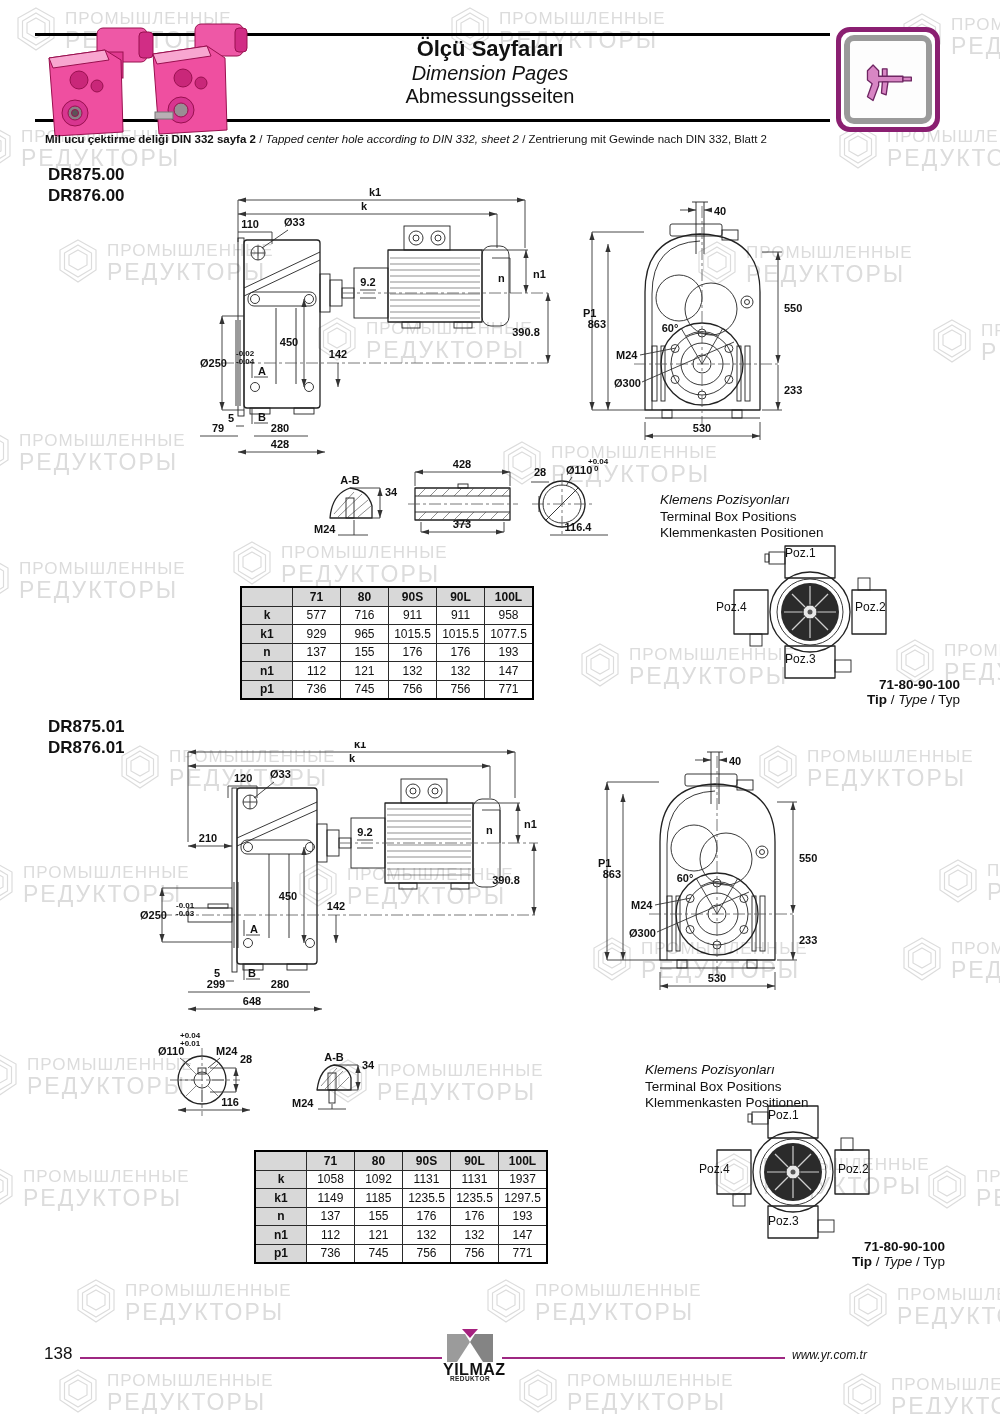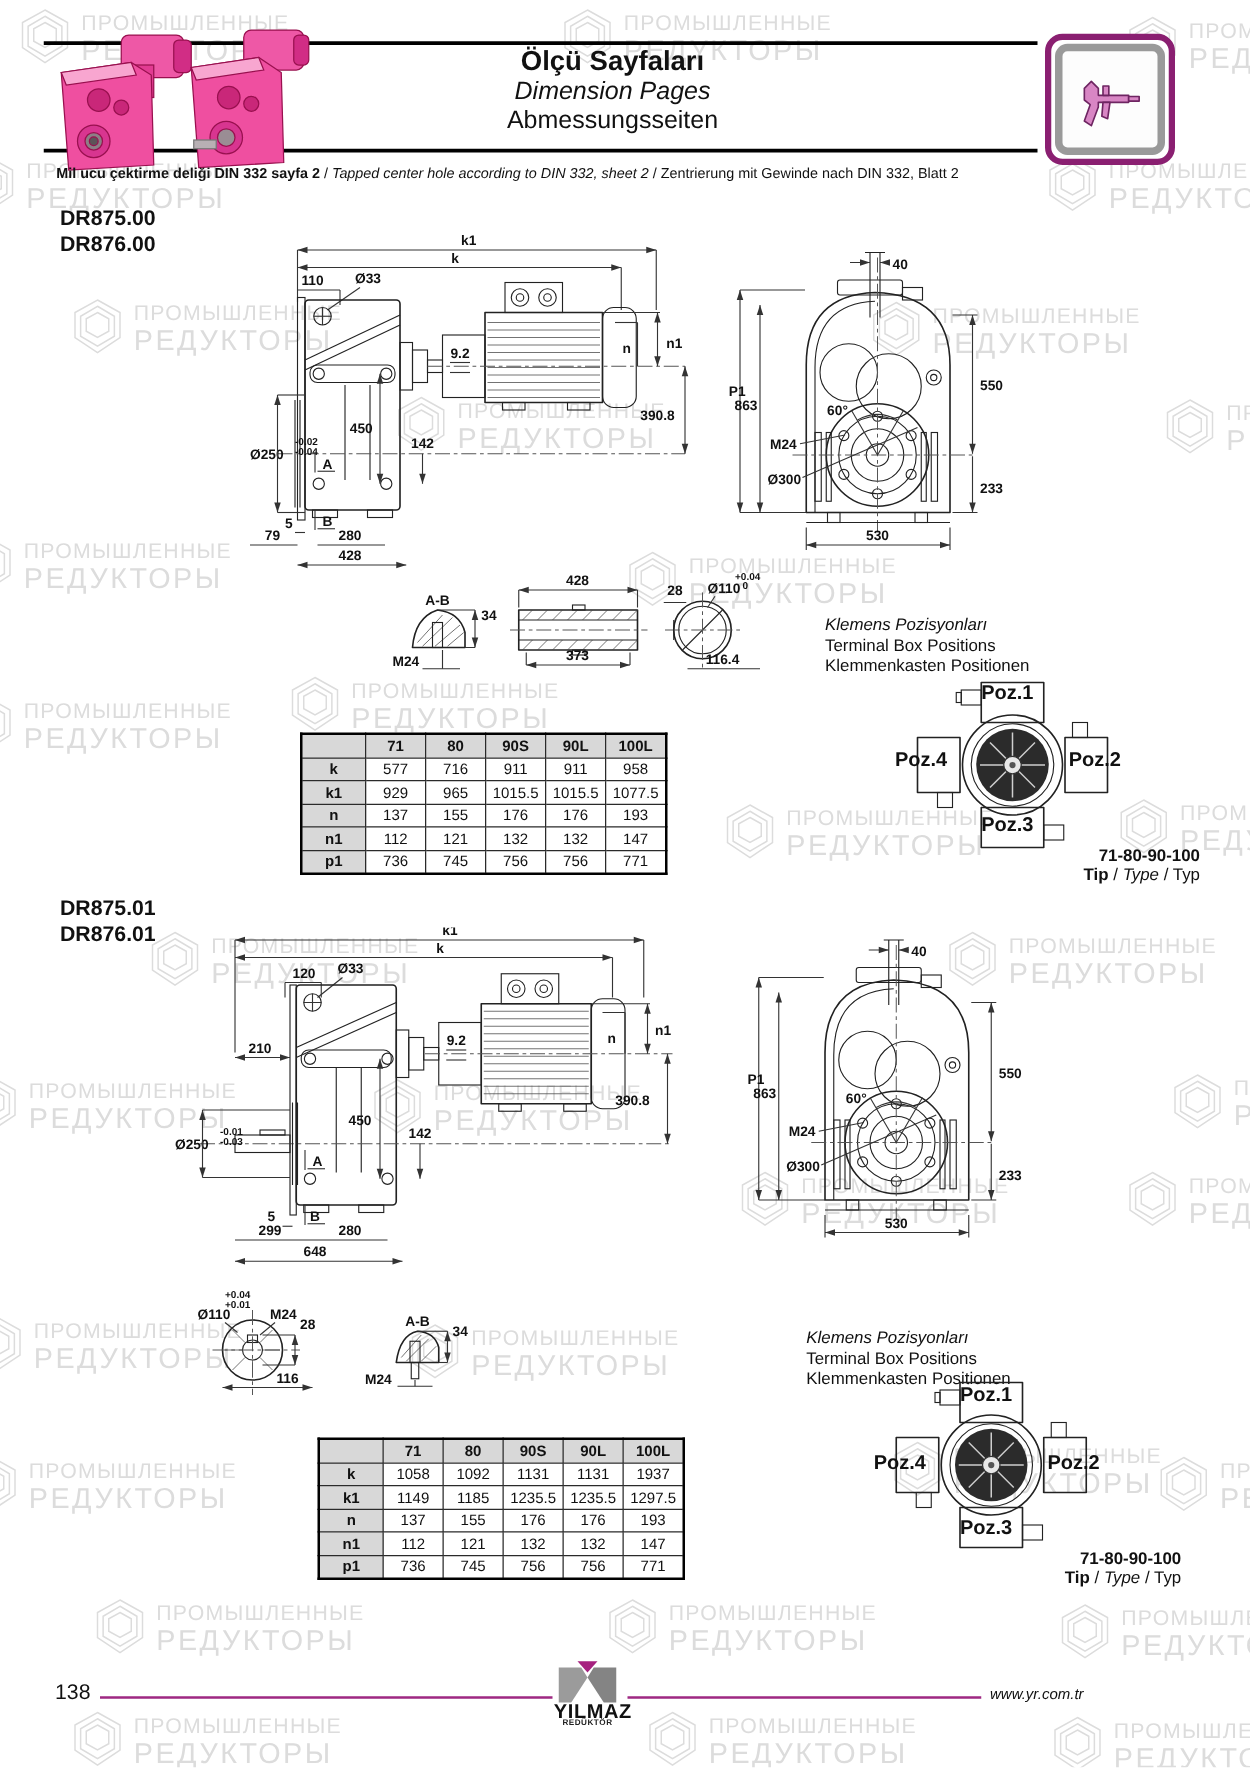--- a/index.html
+++ b/index.html
@@ -30,21 +30,21 @@
   .ar{fill:#333;stroke:none}
   
   table.dimtable{border-collapse:collapse;border:2px solid #000;background:#fff;
      font:12px "Liberation Sans",sans-serif}
   .dimtable th,.dimtable td{border:1px solid #2a2a2a;text-align:center;padding:0;height:17.5px}
   .dimtable th{background:#d8d8d8;font-weight:bold;width:47px}
   .dimtable td{width:47px}
   .dimtable td.lbl{background:#d8d8d8;font-weight:bold;width:50px}
   
   .termt{position:absolute;width:300px;text-align:left;font-size:13.5px;z-index:2}
-  .pozlab{position:absolute;font-weight:bold;font-size:16px;z-index:2;white-space:nowrap}
+  .pozlab{position:absolute;font-weight:normal;font-size:12px;z-index:2;white-space:nowrap}
   .tipline{position:absolute;width:300px;text-align:right;font-size:13.5px;z-index:2}
   
   .fn{font-size:12.5px;line-height:16px}
   .pageno{font-size:17px}
   .logoword{font-weight:bold;font-size:16px;letter-spacing:0.5px;line-height:11px}
   .logosub{font-weight:bold;font-size:6.5px;letter-spacing:0.4px;color:#222}
 </style>
 </head>
 <body>
 

